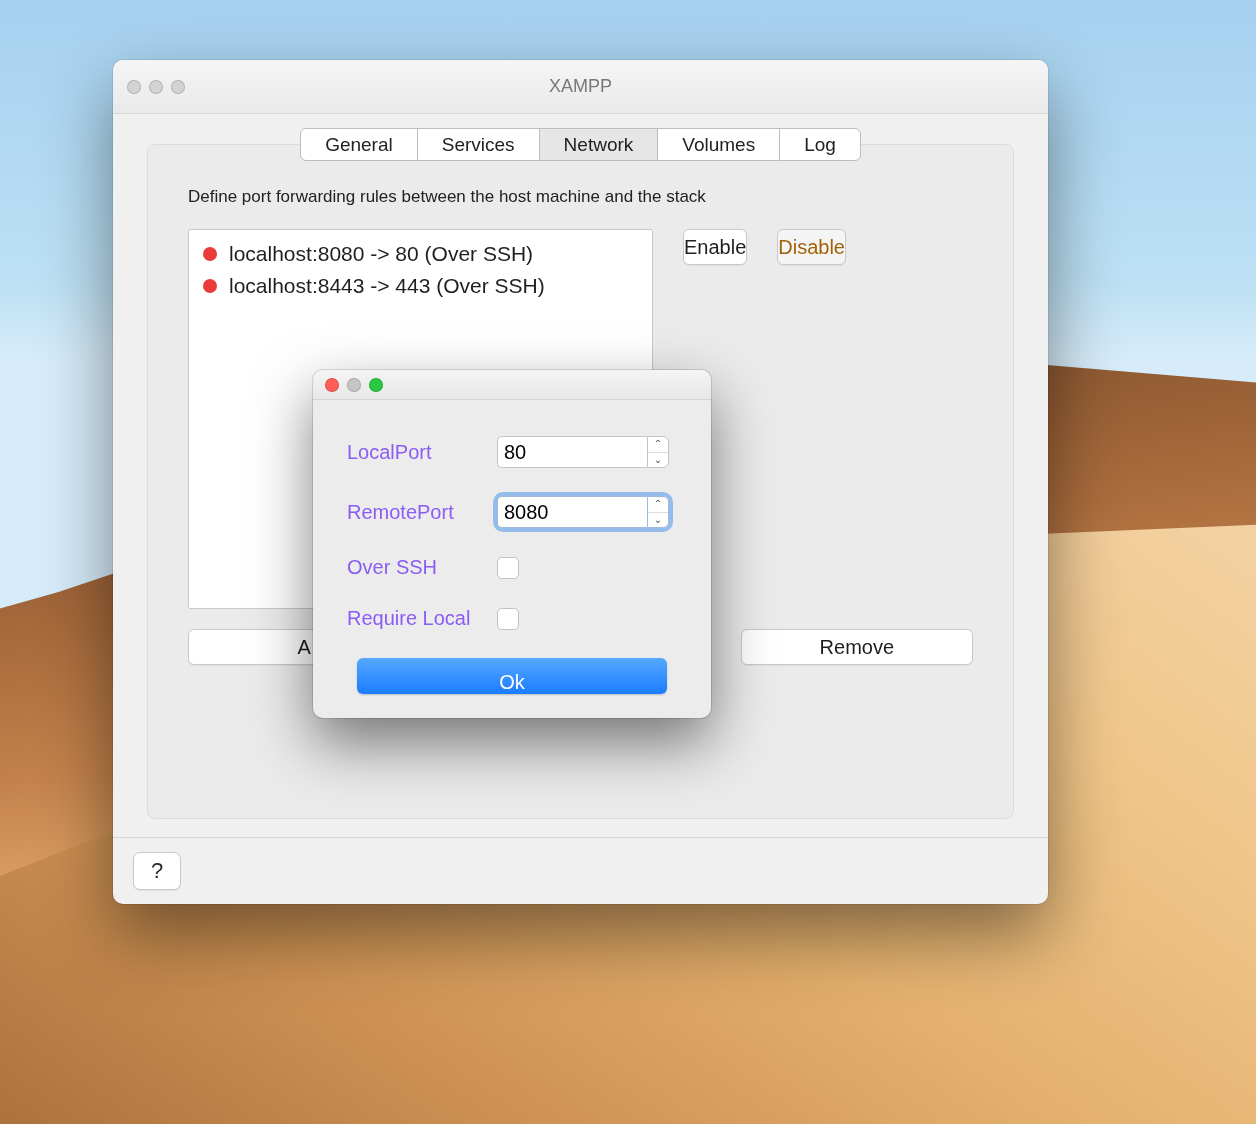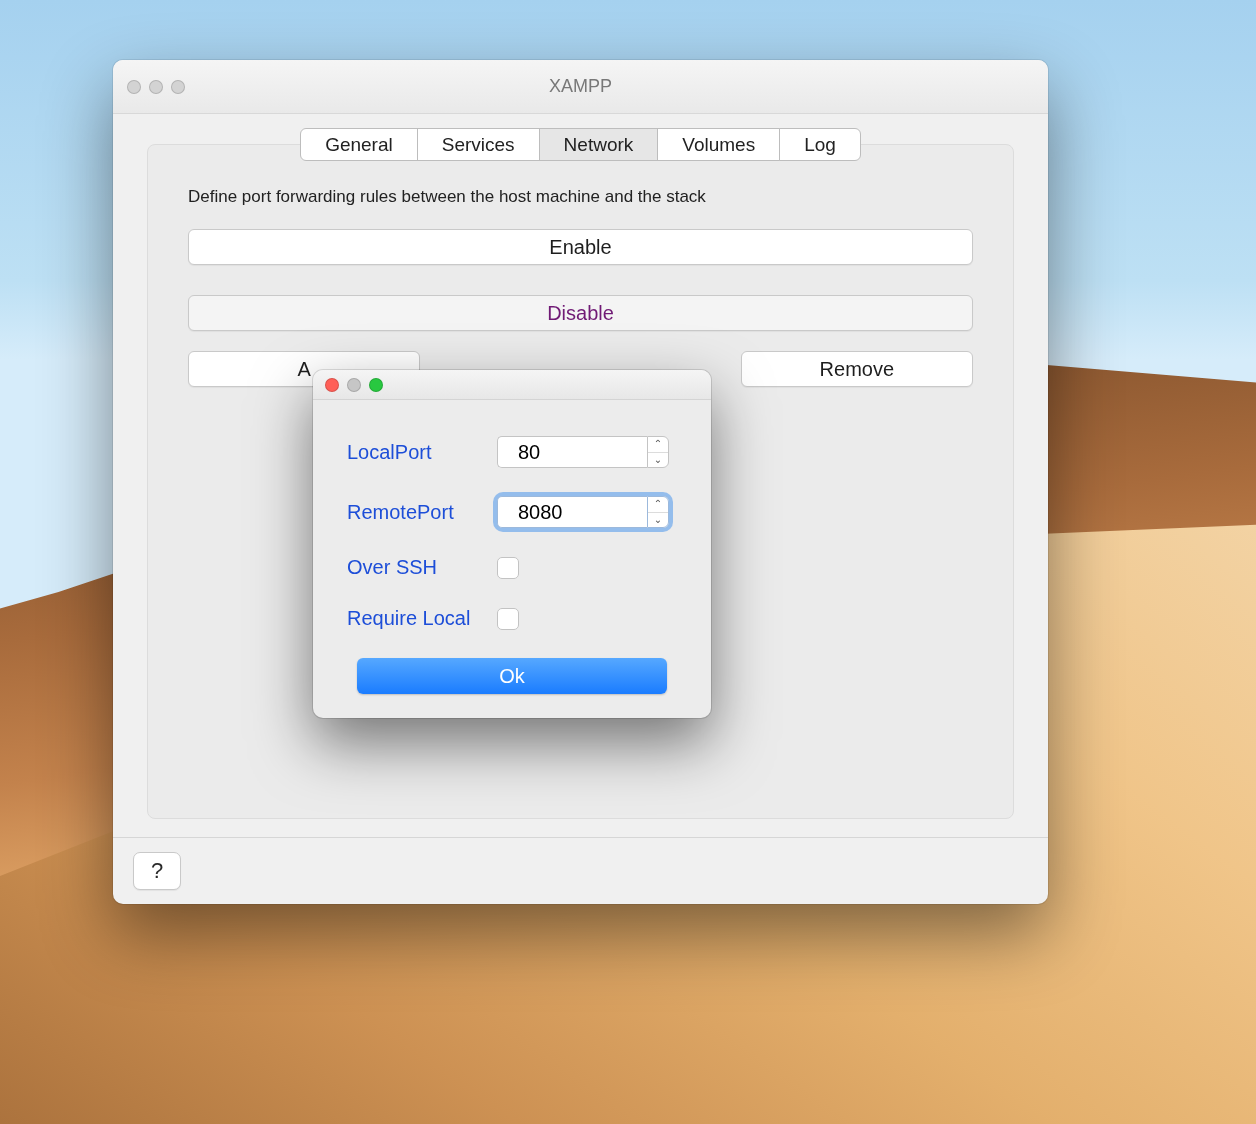--- a/index.html
+++ b/index.html
@@ -107,30 +107,30 @@
     .row1 { display:flex; gap:30px; }
     .listbox {
       width:465px; height:380px;
       background:#fff;
       border:1px solid #c8c8c8;
       border-radius:2px;
       padding:8px 10px;
     }
     .rule { display:flex; align-items:center; gap:12px; font-size:21px; color:#1f1f1f; padding:4px 4px; }
     .dot { width:14px; height:14px; border-radius:50%; flex-shrink:0; }
-    .side { flex:1; display:flex; flex-direction:column; gap:30px; }
+    .side { flex:1; display:flex; flex-direction:row; gap:30px; }
     .btn {
       height:36px; background:#fff;
       border:1px solid #c9c9c9; border-radius:6px;
       font-size:20px; color:#1e1e1e;
       display:flex; align-items:center; justify-content:center;
       box-shadow: 0 1px 1px rgba(0,0,0,0.05);
       cursor:default;
     }
-    .btn.disabled { color:#701a75; background:#f4f4f4; }
+    .btn.disabled { color:#a16207; background:#f4f4f4; }
     .bottom-row { display:flex; gap:44px; margin-top:20px; }
     .bottom-row .btn { flex:1; }
 
     .footer-sep { height:1px; background:#d6d6d6; }
     .footer { padding:14px 20px; }
     .help-btn {
       width:48px; height:38px;
       background:#fff; border:1px solid #c9c9c9; border-radius:7px;
       font-size:22px; color:#2a2a2a;
       display:flex; align-items:center; justify-content:center;
@@ -149,29 +149,29 @@
     }
     .dialog .dtitlebar {
       height:30px;
       background:linear-gradient(#f5f5f5,#e7e7e7);
       border-bottom:1px solid #d4d4d4;
       display:flex; align-items:center;
     }
     .dtraffic { display:flex; gap:8px; padding-left:12px; }
     .form { padding:36px 34px 24px; }
     .frow { display:flex; align-items:center; margin-bottom:28px; }
-    .flabel { width:150px; font-size:20px; color:#1d4ed8; }
+    .flabel { width:150px; font-size:20px; color:#8b5cf6; }
     .spinner {
       display:flex; align-items:stretch;
     }
     .spinner input {
       width:150px; height:32px;
       border:1px solid #c4c4c4; border-right:none;
       border-top-left-radius:5px; border-bottom-left-radius:5px;
-      font-size:20px; padding:0 20px;
+      font-size:20px; padding:0 6px;
       outline:none; background:#fff;
     }
     .spinner .step {
       width:22px;
       border:1px solid #c4c4c4;
       border-top-right-radius:6px; border-bottom-right-radius:6px;
       background:#fff;
       display:flex; flex-direction:column;
     }
     .spinner .step div { flex:1; display:flex; align-items:center; justify-content:center; font-size:10px; line-height:1; color:#555;}
@@ -183,21 +183,21 @@
       width:22px; height:22px;
       border:1px solid #c3c3c3; border-radius:5px;
       background:#fff;
     }
     .okbtn {
       width:310px; height:36px;
       margin: 6px auto 0;
       border:none; border-radius:6px;
       background:linear-gradient(#56a8ff,#1a7cff);
       color:#fff; font-size:20px;
-      display:flex; align-items:center; justify-content:center;
+      display:flex; align-items:flex-end; justify-content:center;
       box-shadow: 0 1px 2px rgba(0,0,0,0.2);
     }
   </style>
 </head>
 <body>
 
 <div class="wallpaper">
   <div class="dune-back"></div>
   <div class="dune-front"></div>
 </div>
@@ -228,20 +228,30 @@
         </div>
       <div class="tab">
           <span>Log</span>
         </div>
     </div>
 
     <div class="panel">
       <div class="desc">Define port forwarding rules between the host machine and the stack</div>
 
       <div class="row1">
+        <div class="listbox">
+          <div class="rule">
+            <span class="dot" style="background:#ec3b3b"></span>
+            <span>localhost:8080 -&gt; 80 (Over SSH)</span>
+          </div>
+          <div class="rule">
+            <span class="dot" style="background:#ec3b3b"></span>
+            <span>localhost:8443 -&gt; 443 (Over SSH)</span>
+          </div>
+        </div>
         <div class="side">
           <div class="btn">
               <span>Enable</span>
             </div>
           <div class="btn disabled">
               <span>Disable</span>
             </div>
         </div>
       </div>
 

